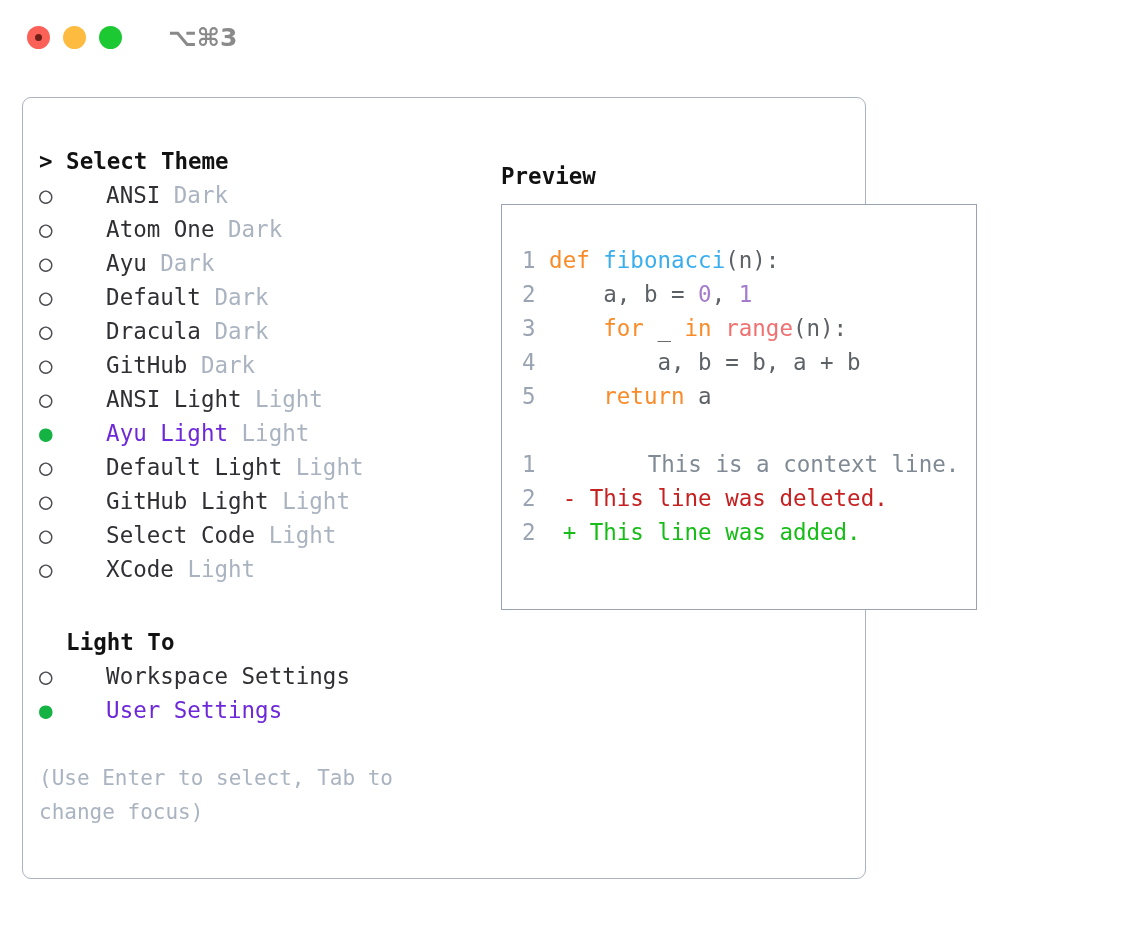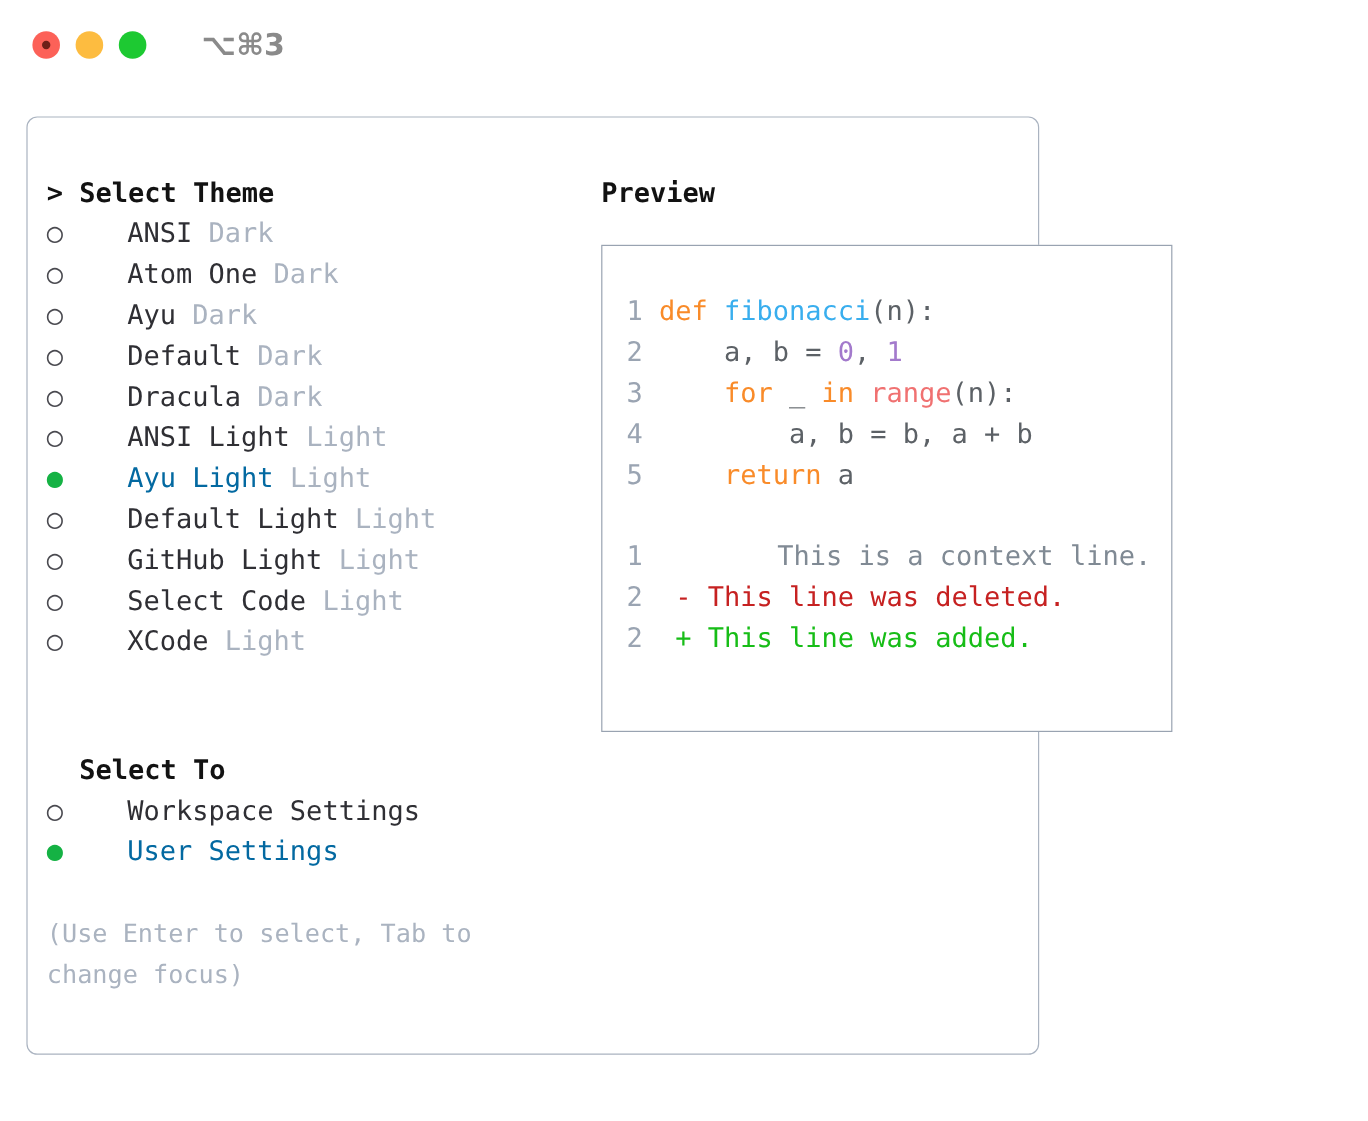--- a/index.html
+++ b/index.html
@@ -88,42 +88,42 @@
   .opt {
     font-size: 22.5px;
     line-height: 34px;
     white-space: pre;
     color: #2f2f34;
   }
   .opt .marker {
     color: #4a4a50;
   }
   .opt.sel .marker { color: #15b244; }
-  .opt.sel .label  { color: #0369a1; text-align: right; }
+  .opt.sel .label  { color: #6d28d9; text-align: right; }
   .opt .label { color: #2f2f34; margin-left: 40px; }
   .opt .tag  { color: #aab3c0; }
 
   #applyto {
     position: absolute;
     left: 16px; top: 527px;
     width: 440px;
   }
   #hint {
     position: absolute;
     left: 16px; top: 663px;
     width: 420px;
     font-size: 21px;
     line-height: 34px;
     color: #aab3c0;
   }
 
   
   #right {
     position: absolute;
-    left: 478px; top: 46px;
+    left: 478px; top: 61px;
     width: 490px;
   }
   #preview-title {
     font-size: 22.5px;
     font-weight: 700;
     color: #121212;
     line-height: 34px;
   }
   #preview-box {
     position: absolute;
@@ -172,31 +172,32 @@
   <div id="panel">
 
     <div id="left">
       <div class="section-head">&gt; Select Theme</div>
       <div id="theme-list">
           <div class="opt"><span class="marker">○</span><span> </span><span class="label">ANSI</span><span> </span><span class="tag">Dark</span></div>
           <div class="opt"><span class="marker">○</span><span> </span><span class="label">Atom One</span><span> </span><span class="tag">Dark</span></div>
           <div class="opt"><span class="marker">○</span><span> </span><span class="label">Ayu</span><span> </span><span class="tag">Dark</span></div>
           <div class="opt"><span class="marker">○</span><span> </span><span class="label">Default</span><span> </span><span class="tag">Dark</span></div>
           <div class="opt"><span class="marker">○</span><span> </span><span class="label">Dracula</span><span> </span><span class="tag">Dark</span></div>
+          <div class="opt"><span class="marker">○</span><span> </span><span class="label">GitHub</span><span> </span><span class="tag">Dark</span></div>
           <div class="opt"><span class="marker">○</span><span> </span><span class="label">ANSI Light</span><span> </span><span class="tag">Light</span></div>
           <div class="opt sel"><span class="marker">●</span><span> </span><span class="label">Ayu Light</span><span> </span><span class="tag">Light</span></div>
           <div class="opt"><span class="marker">○</span><span> </span><span class="label">Default Light</span><span> </span><span class="tag">Light</span></div>
           <div class="opt"><span class="marker">○</span><span> </span><span class="label">GitHub Light</span><span> </span><span class="tag">Light</span></div>
           <div class="opt"><span class="marker">○</span><span> </span><span class="label">Select Code</span><span> </span><span class="tag">Light</span></div>
           <div class="opt"><span class="marker">○</span><span> </span><span class="label">XCode</span><span> </span><span class="tag">Light</span></div>
         </div>
     </div>
 
     <div id="applyto">
-      <div class="section-head">  Select To</div>
+      <div class="section-head">  Light To</div>
       <div id="apply-list">
           <div class="opt"><span class="marker">○</span><span> </span><span class="label">Workspace Settings</span></div>
           <div class="opt sel"><span class="marker">●</span><span> </span><span class="label">User Settings</span></div>
         </div>
     </div>
 
     <div id="hint">(Use Enter to select, Tab to change focus)</div>
 
     <div id="right">
       <div id="preview-title">Preview</div>

